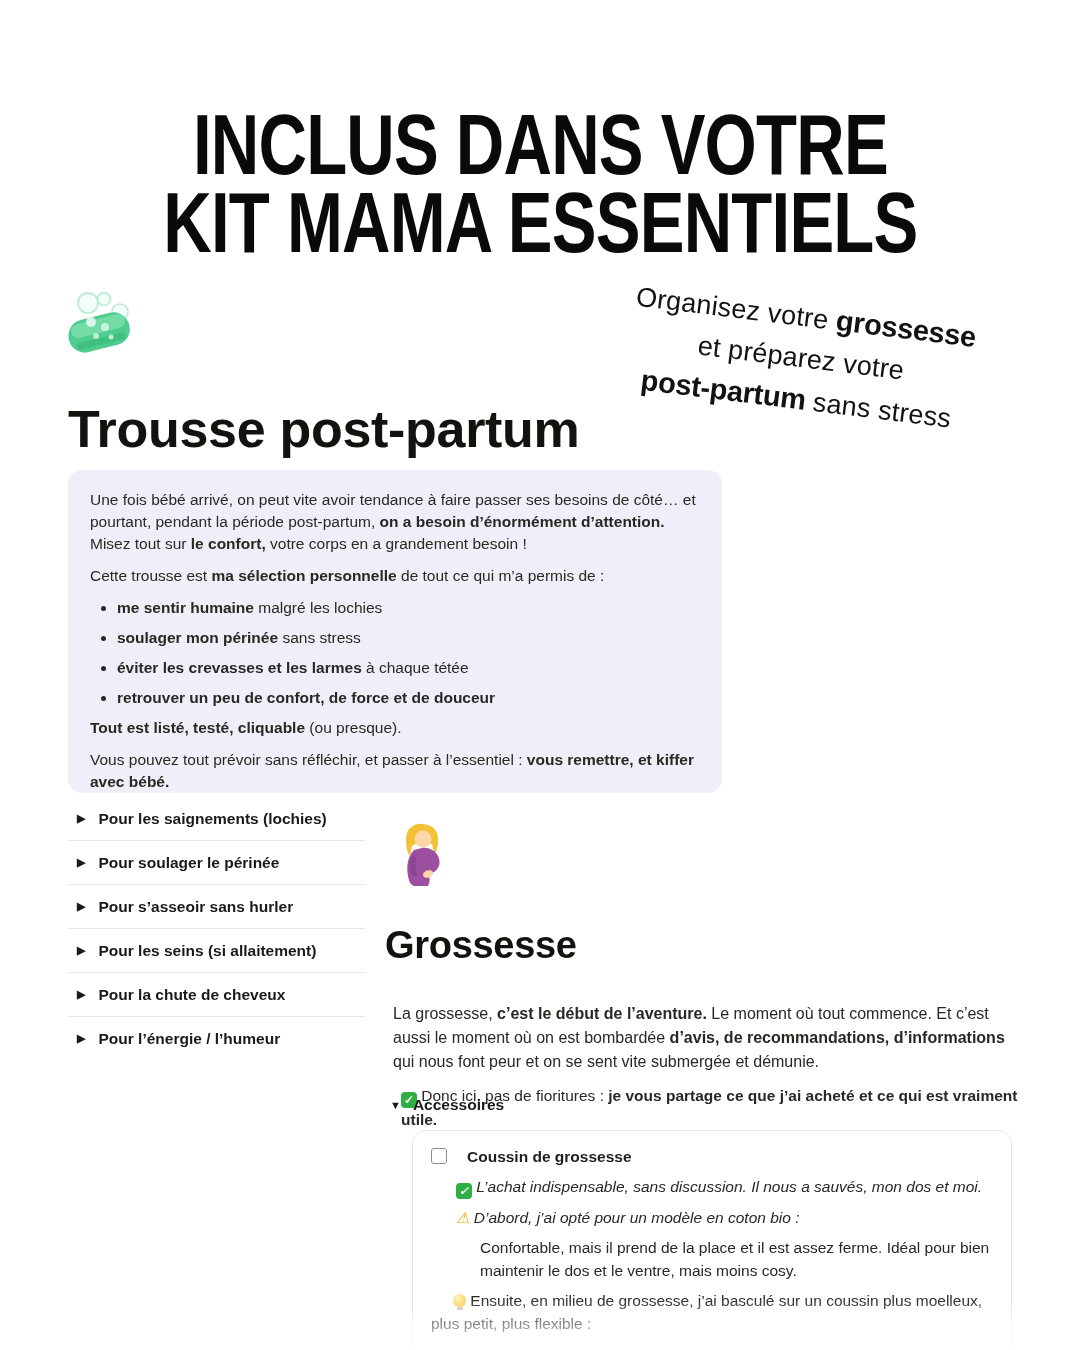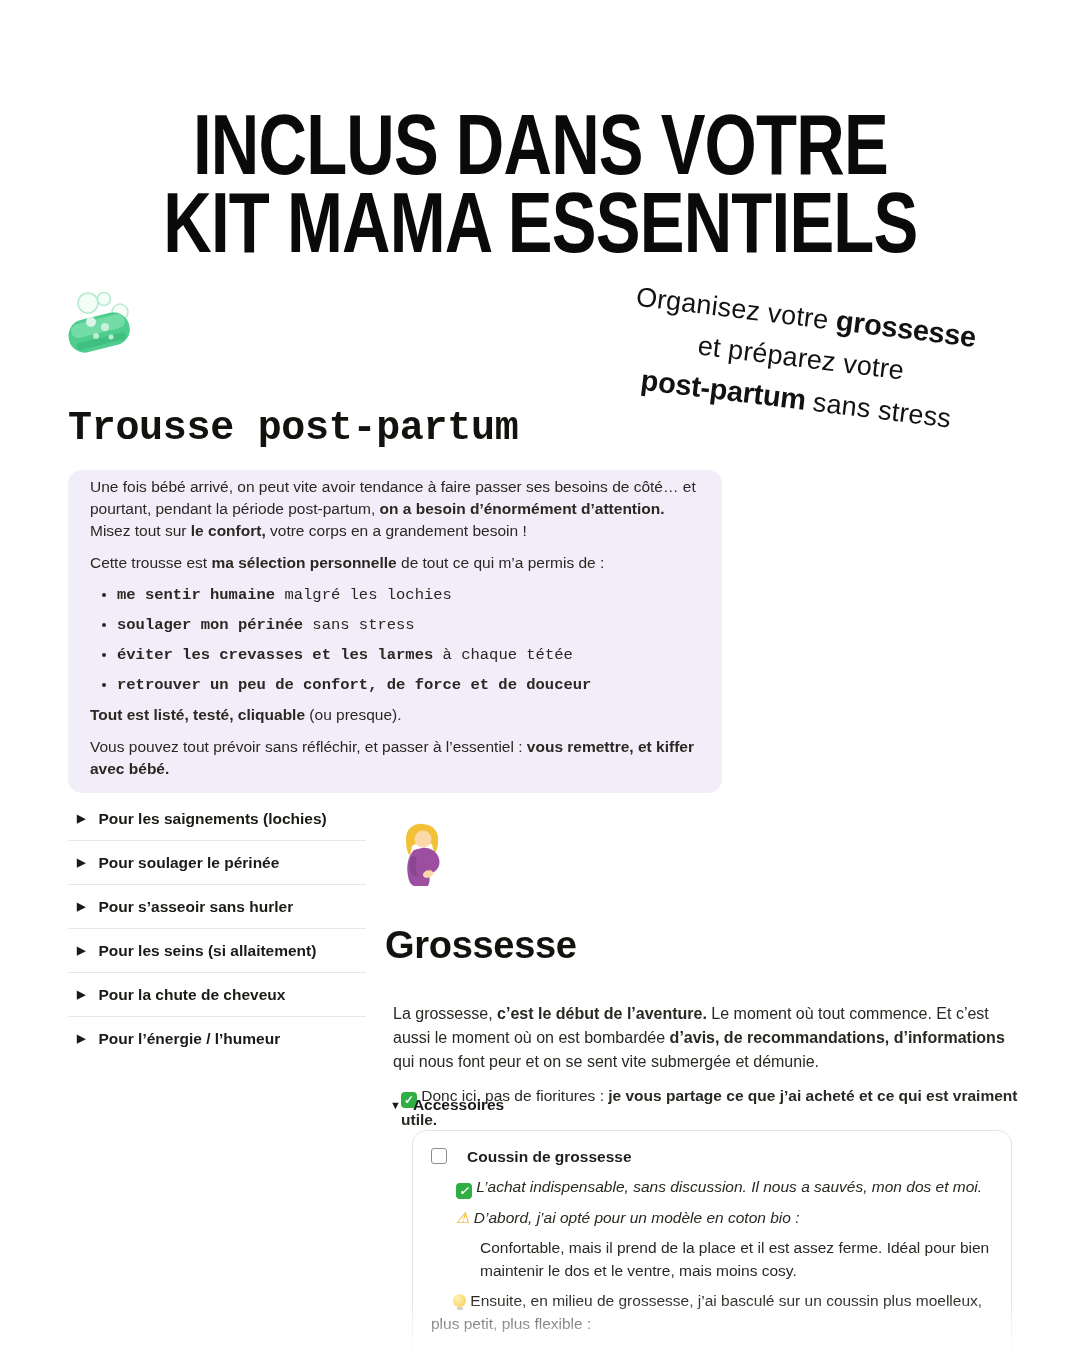--- a/index.html
+++ b/index.html
@@ -16,27 +16,27 @@
   
   .soap{position:absolute;left:64px;top:290px;width:74px;height:70px;}
 
   
   .tagline{position:absolute;left:562px;top:296px;width:478px;transform:rotate(7deg);
            transform-origin:center;text-align:center;font-size:27px;line-height:41px;
            color:#121212;font-weight:400;letter-spacing:.2px;}
   .tagline .b{font-weight:700;font-size:29px;letter-spacing:-.3px;}
 
   
-  .pp-heading{position:absolute;left:68px;top:407px;margin:0;font-size:40px;line-height:44px;
-              font-weight:700;color:#14120f;letter-spacing:-.3px;font-family:Liberation Mono, monospace;}
+  .pp-heading{position:absolute;left:68px;top:407px;margin:0;font-size:52px;line-height:44px;
+              font-weight:700;color:#14120f;letter-spacing:-.3px;}
   .callout{position:absolute;left:68px;top:470px;width:654px;height:323px;box-sizing:border-box;
-           background:#f2eef9;border-radius:14px;padding:6px 22px;font-size:15.5px;
+           background:#f2eef9;border-radius:14px;padding:19px 22px;font-size:15.5px;
            line-height:22px;color:#2a2823;}
   .callout p{margin:0 0 10px;}
-  .callout ul{margin:2px 0 8px;padding-left:27px;font-family:Liberation Mono, monospace;}
+  .callout ul{margin:2px 0 8px;padding-left:27px;}
   .callout li{margin:0 0 8px;}
 
   .toggle-list{position:absolute;left:68px;top:797px;width:298px;}
   .tg-item{display:flex;align-items:center;gap:13px;height:43px;padding-left:9px;
            font-size:15.5px;font-weight:700;color:#1b1a17;border-bottom:1px solid #e9e8e5;
            cursor:pointer;}
   .tg-item:last-child{border-bottom:none;}
   .tri{font-size:11px;color:#1b1a17;flex:none;line-height:1;}
 
   

